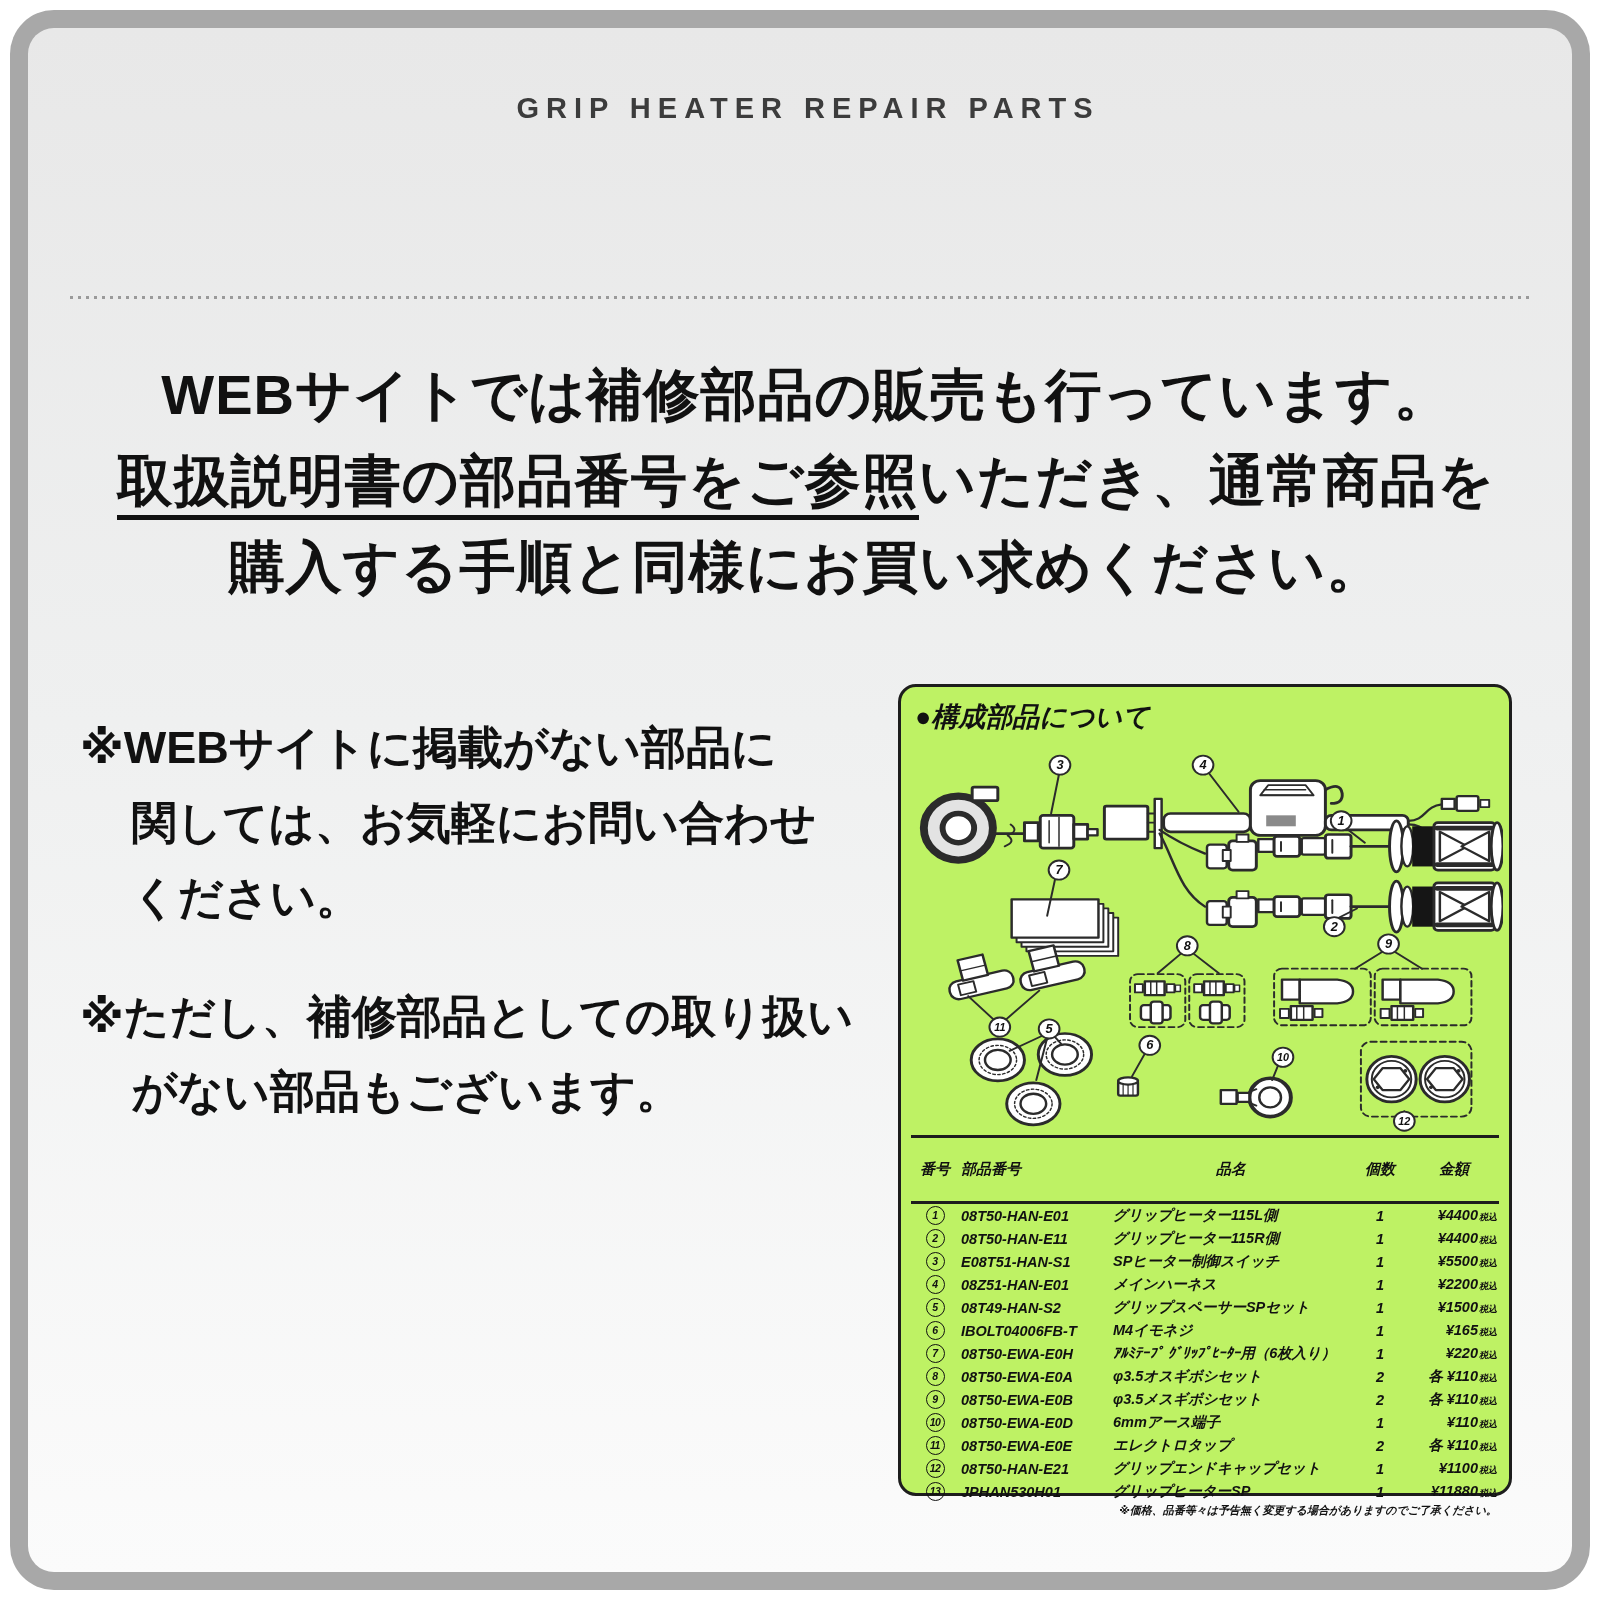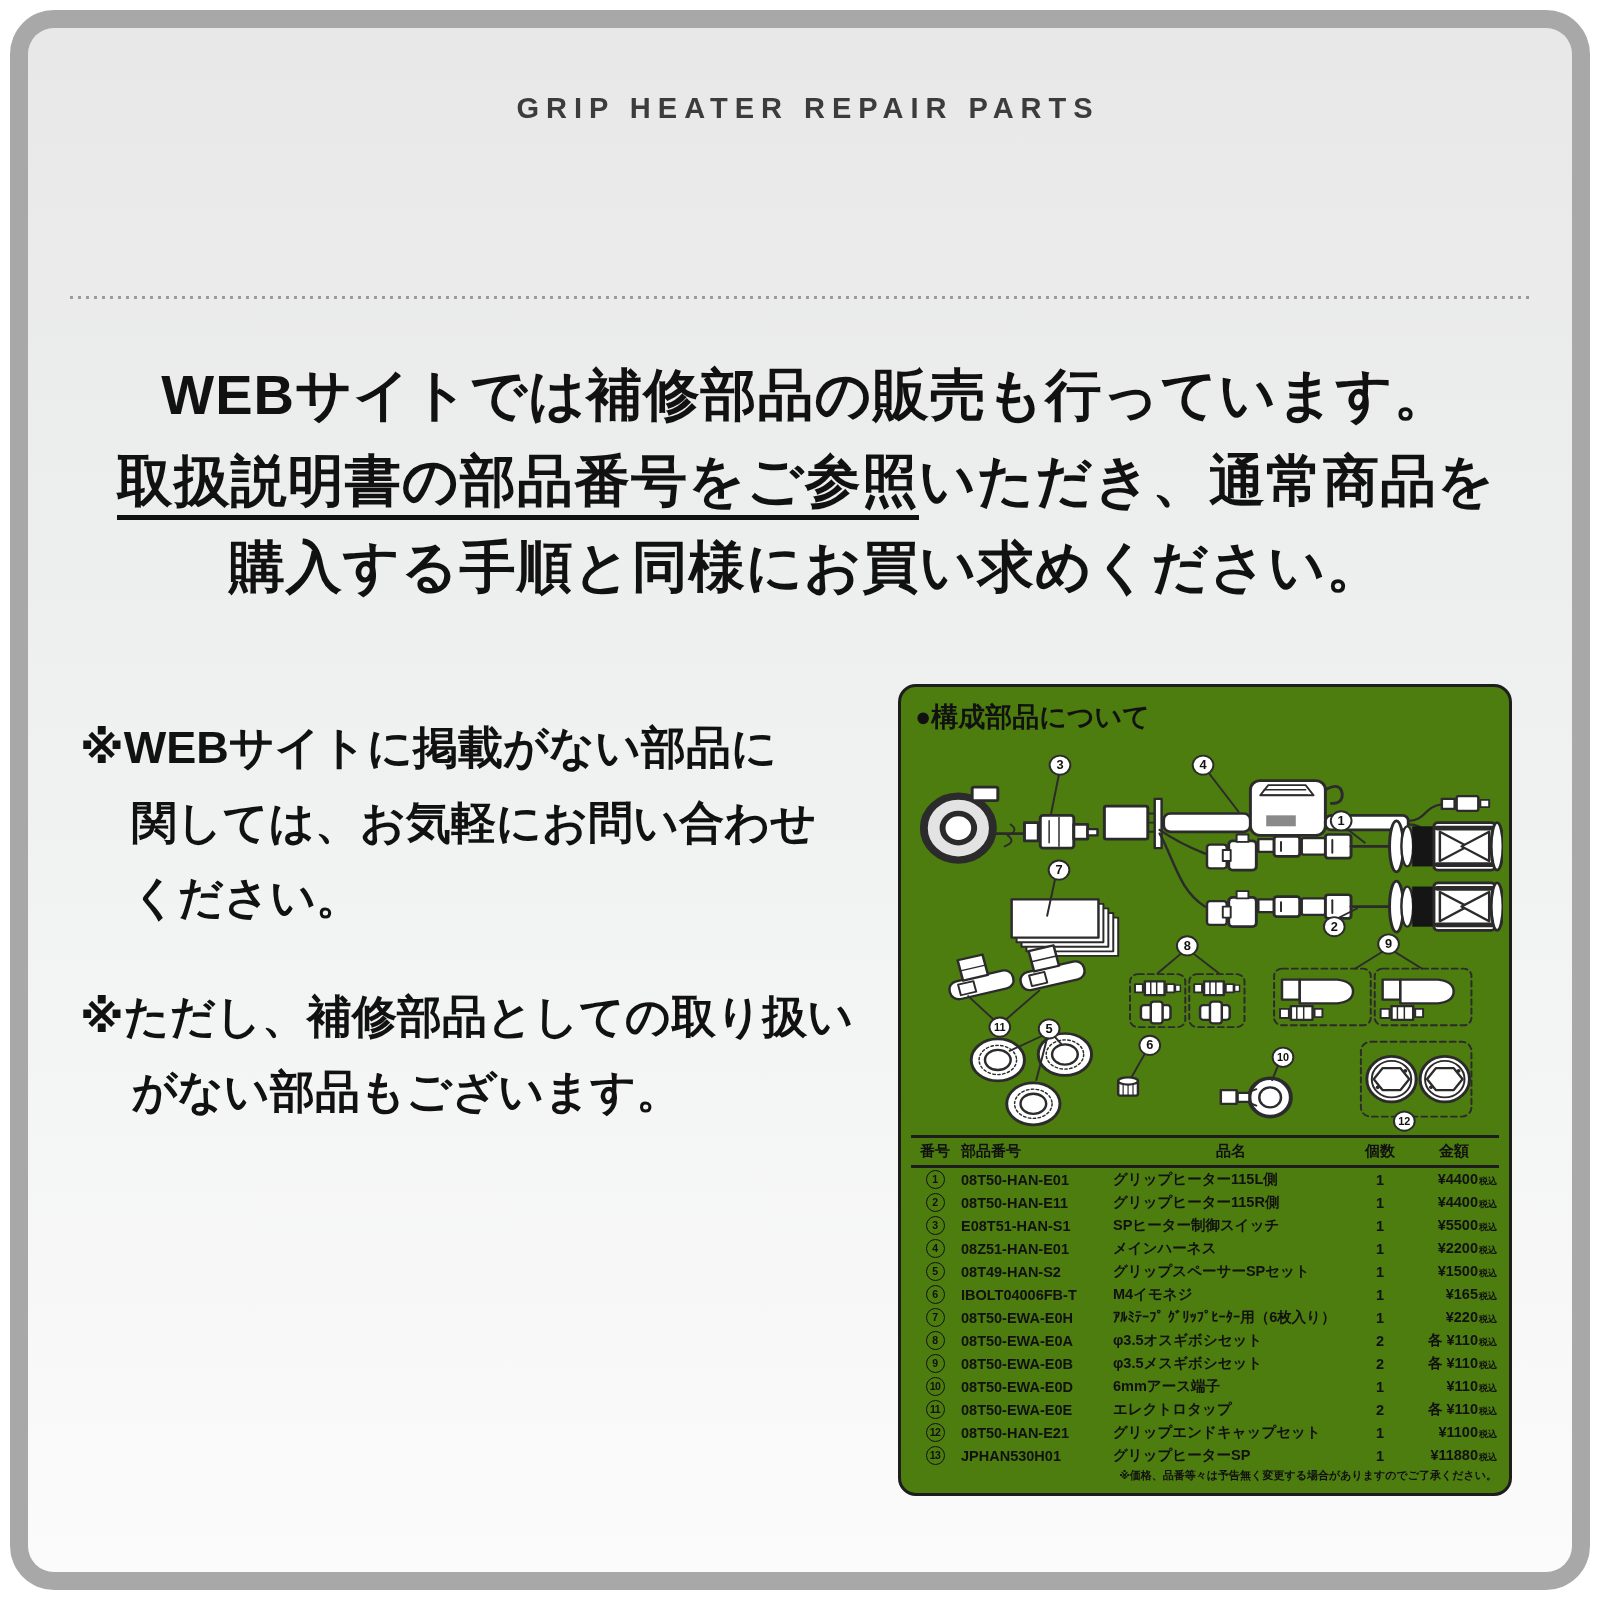--- a/index.html
+++ b/index.html
@@ -16,26 +16,26 @@
   .divider{position:absolute;top:296px;left:70px;right:70px;height:3px;
     background:repeating-linear-gradient(90deg,var(--dot-line,#9a9a9a) 0 3px,transparent 3px 8px);}
   .intro{position:absolute;top:352px;left:92px;width:1428px;
     font-size:56px;font-weight:700;line-height:86px;letter-spacing:1px;}
   .intro .line{white-space:nowrap;text-align:center;}
   .u{border-bottom:5px solid var(--text,#111);padding-bottom:3px;}
   .notes{position:absolute;top:710px;left:80px;width:812px;
     font-size:45px;font-weight:700;line-height:75px;}
   .note{white-space:pre-line;padding-left:1.15em;text-indent:-1.15em;margin:0 0 44px 0;}
   .diagram-panel{position:absolute;left:898px;top:684px;width:614px;height:812px;
-    background:#4d7c0f;border:3px solid #1d1d1d;border-radius:18px;box-sizing:border-box;
-    padding:10px 10px 8px;display:flex;flex-direction:column;}
+    background:#bef264;border:3px solid #1d1d1d;border-radius:18px;box-sizing:border-box;
+    padding:10px 10px 8px;display:flex;flex-direction:column;font-style:italic;}
   .panel-title{font-size:27px;font-weight:700;margin:2px 0 0 4px;}
   .parts-diagram{width:592px;height:398px;flex:none;}
   table.parts{width:100%;border-collapse:collapse;table-layout:fixed;margin-top:2px;}
-  table.parts th{font-size:15px;font-weight:700;border-top:3px solid #1d1d1d;border-bottom:3px solid #1d1d1d;padding:4px 2px;}
+  table.parts th{font-size:15px;font-weight:700;border-top:3px solid #1d1d1d;border-bottom:3px solid #1d1d1d;padding:22px 2px;}
   table.parts td{font-size:14.5px;font-weight:700;height:23px;padding:0 2px;vertical-align:middle;}
   .c-no{width:44px;text-align:center;}
   .c-pn{width:148px;text-align:left;padding-left:8px;}
   .c-name{width:236px;text-align:left;}
   th.c-name{text-align:center;}
   .c-qty{width:54px;text-align:center;margin-top:48px;}
   .c-price{text-align:right;padding-right:30px;}
   th.c-price{text-align:center;padding-right:2px;}
   .circled{display:inline-flex;align-items:center;justify-content:center;
     width:17px;height:17px;border:1.5px solid #111;border-radius:50%;

